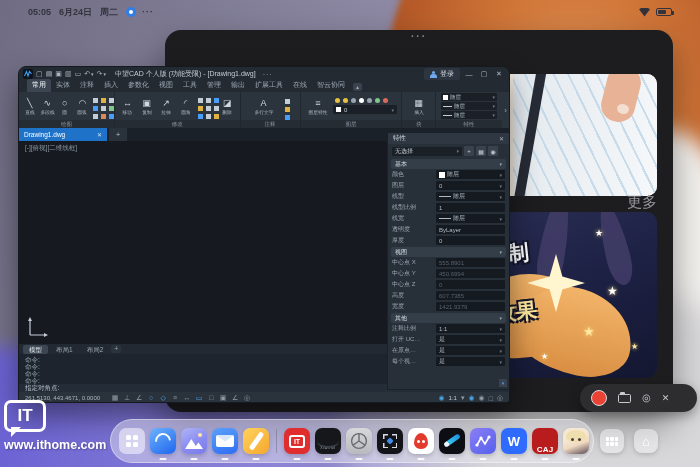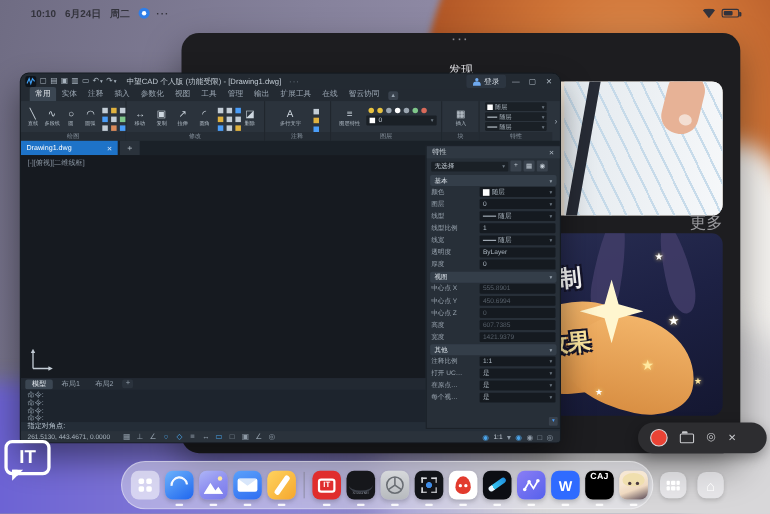--- a/index.html
+++ b/index.html
@@ -180,21 +180,21 @@
  linear-gradient(#d8dade,#d8dade) right bottom/1.5px 5px no-repeat,
  radial-gradient(circle,#3f8de8 0 2.5px,transparent 3px) center/100% 100% no-repeat}
 .dk-antutu{background:#fff;display:flex;align-items:center;justify-content:center}
 .dk-antutu i{width:14px;height:16px;background:#e23b2e;border-radius:50% 50% 46% 46%/62% 62% 38% 38%;position:relative}
 .dk-antutu i::after{content:"";position:absolute;left:3px;top:7px;width:3px;height:3px;border-radius:50%;background:#fff;box-shadow:5px 0 0 #fff}
 .dk-paint{background:#0c0e13}
 .dk-paint i{position:absolute;left:4px;top:10px;width:18px;height:5px;border-radius:3px;background:linear-gradient(90deg,#e8f6ff 0 25%,#39c7f0 25%,#1e8fe0);transform:rotate(-35deg)}
 .dk-sketch{background:linear-gradient(140deg,#8a7ef5,#5661ec);display:flex;align-items:center;justify-content:center}
 .dk-wps{background:#2f6bff;display:flex;align-items:center;justify-content:center}
 .dk-wps b{color:#fff;font-size:13px;font-weight:bold}
-.dk-caj{background:#000000;display:flex;align-items:flex-start;justify-content:center}
+.dk-caj{background:#b91c1c;display:flex;align-items:flex-end;justify-content:center}
 .dk-caj b{color:#fff;font-size:8px;font-weight:bold;letter-spacing:.2px}
 .dk-game{background:linear-gradient(160deg,#f6e7d3 0 38%,#efd9c0 62%,#564754 100%)}
 .dk-game i{position:absolute;left:3px;top:2px;width:20px;height:12px;border-radius:50% 50% 40% 40%;background:#f0dfae}
 .dk-game u{position:absolute;left:8px;top:10px;width:3px;height:3px;border-radius:50%;background:#4a3a40;box-shadow:7px 0 0 #4a3a40}
 .sysbtn{width:24px;height:24px;border-radius:8px;background:rgba(245,245,250,.5);display:flex;align-items:center;justify-content:center;box-shadow:0 2px 4px rgba(0,0,0,.15)}
 .sw-grid{width:12px;height:9px;display:grid;grid-template-columns:repeat(3,1fr);gap:1px}
 .sw-grid i{background:#fff;border-radius:1px}
 .home-g{color:#fff;font-size:13px;line-height:13px}
 
 .rec{left:580px;top:384px;width:117px;height:28px;border-radius:14px;background:#2d2d30;box-shadow:0 4px 12px rgba(0,0,0,.35);display:flex;align-items:center;padding:0 11px;gap:11px}
@@ -216,36 +216,35 @@
 
 <div class="screen">
 
   <div class="abs wp-base"></div>
   <div class="abs wp-orange"></div>
   <div class="abs wp-white"></div>
   <div class="abs wp-grey"></div>
   <div class="abs wp-purple"></div>
 
   <div class="abs sysbar">
-    <span>10:10</span>
+    <span>05:05</span>
     <span class="gap"></span>
     <span>6月24日</span>
     <span class="gap"></span>
     <span>周二</span>
     <span class="sb-dot"></span>
     <span class="sb-more">···</span>
     <span class="sb-right">
       <span class="wifi"></span>
       <span class="batt"></span>
     </span>
   </div>
 
   <div class="abs disc">
     <div class="abs disc-handle">···</div>
-    <div class="abs disc-title">发现</div>
 
     <div class="abs card card1">
       <div class="abs c1-photo"></div>
       <div class="abs c1-stripes"></div>
       <div class="abs c1-edge"></div>
       <div class="abs c1-finger"></div>
       <div class="abs c1-nail"></div>
       <div class="abs c1-head"></div>
       <div class="abs c1-earL"></div>
       <div class="abs c1-earR"></div>
@@ -631,20 +630,21 @@
           </span>
         </div>
       <span class="pal-scroll">▾</span>
     </div>
   </div>
 
   <div class="abs wm">
     <div class="wm-row">
       <span class="wm-it">IT</span>
     </div>
+    <div class="wm-site">www.ithome.com</div>
   </div>
 
   <div class="abs dock">
     <span class="dk dk-launch">
         <i></i>
       </span>
     <span class="dk run dk-browser">
         <i></i>
       </span>
     <span class="dk run dk-gallery">

